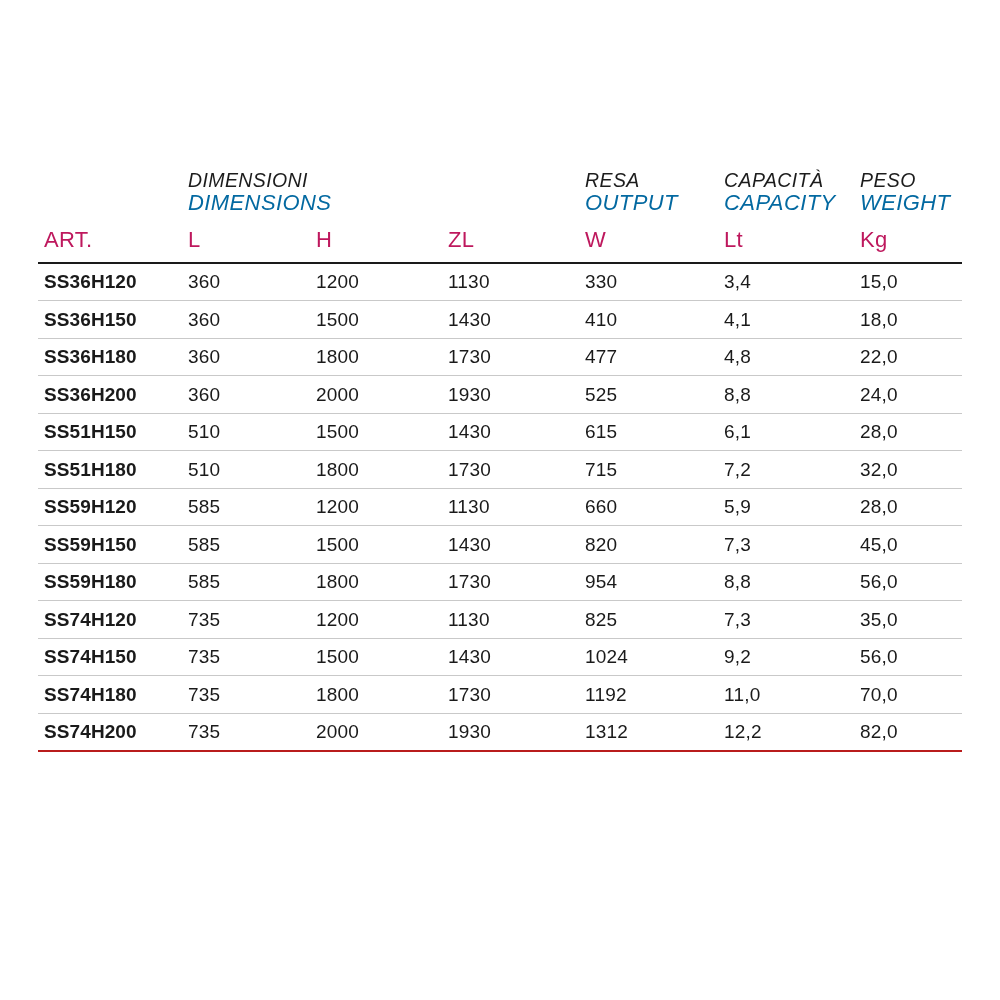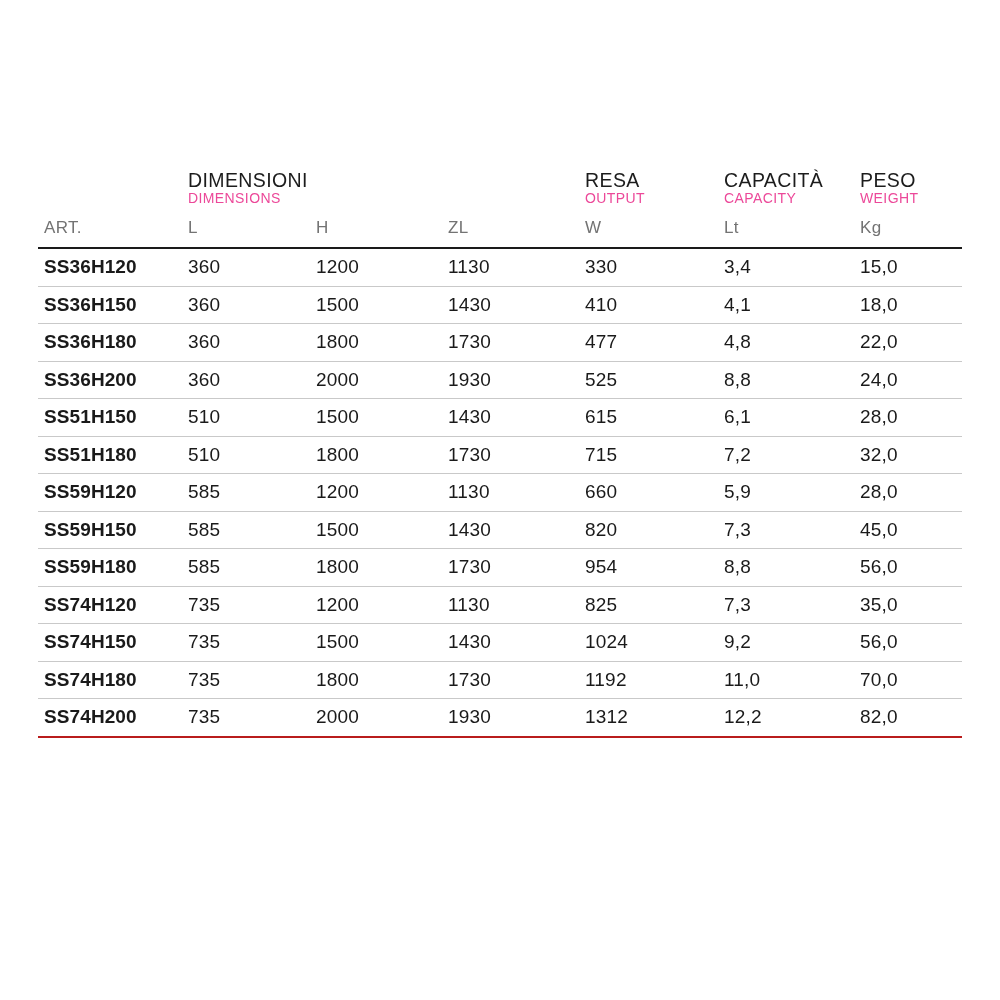--- a/index.html
+++ b/index.html
@@ -39,46 +39,47 @@
   table.spec col.c-zl  { width: 137px; }
   table.spec col.c-w   { width: 139px; }
   table.spec col.c-lt  { width: 136px; }
   table.spec col.c-kg  { width: 109px; }
 
   
   tr.group-row td {
     vertical-align: bottom;
     padding: 0 0 10px 0;
     border: none;
+    font-style: italic;
   }
   .grp {
     line-height: 1.08;
   }
   .grp .it {
     font-size: 19.5px;
     letter-spacing: 0.4px;
     color: #1c1c1c;
     white-space: nowrap;
   }
   .grp .en {
-    font-size: 14px;
+    font-size: 22px;
     letter-spacing: 0.4px;
-    color: #ec4899;
+    color: #0369a1;
     white-space: nowrap;
   }
   .pad-left { padding-left: 7px !important; }
 
   
   tr.sub-row td {
-    font-size: 17px;
+    font-size: 22px;
     letter-spacing: 0.3px;
     padding: 2px 0 9px 0;
     border-bottom: 2px solid #1a1a1a;
     vertical-align: bottom;
-    color: #737373;
+    color: #be185d;
   }
   tr.sub-row td.art-cell {
     padding-left: 6px;
   }
 
   
   tbody tr td {
     border-bottom: 1px solid #c9c9c9;
     height: 34.5px;
     font-size: 19px;

